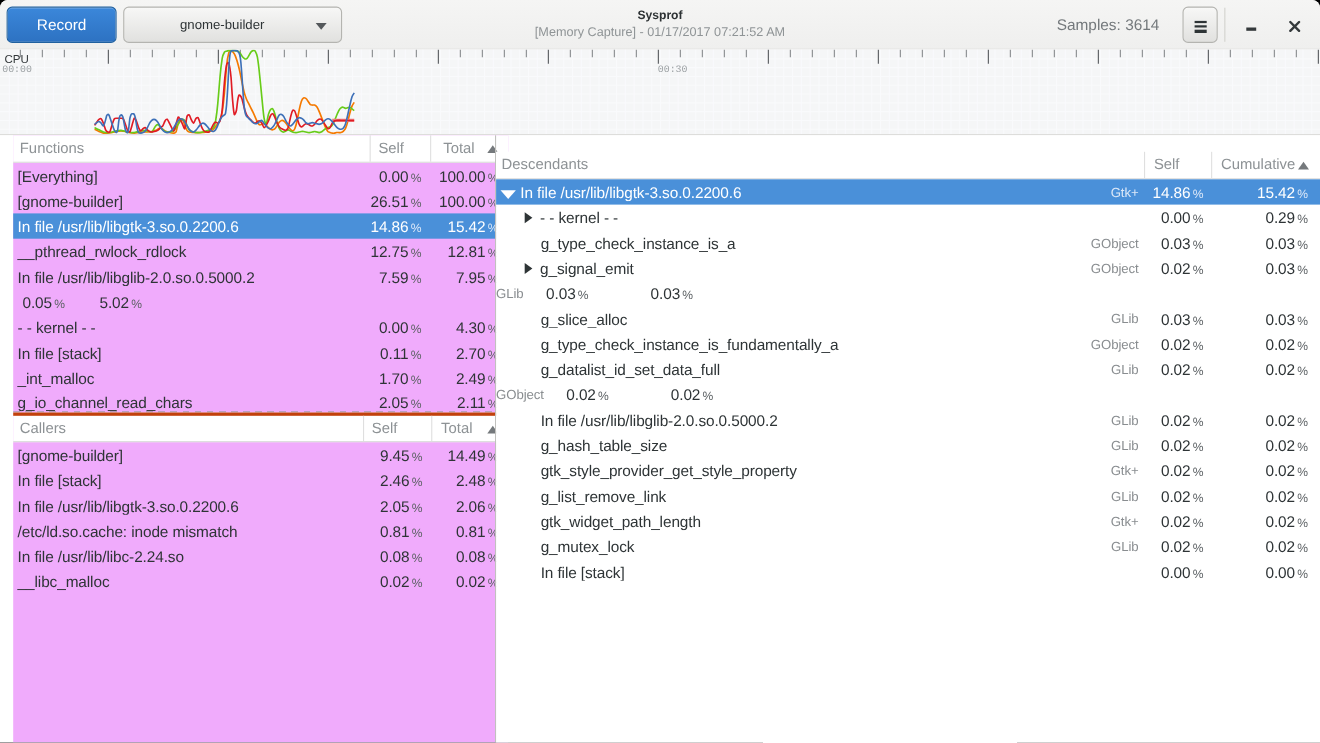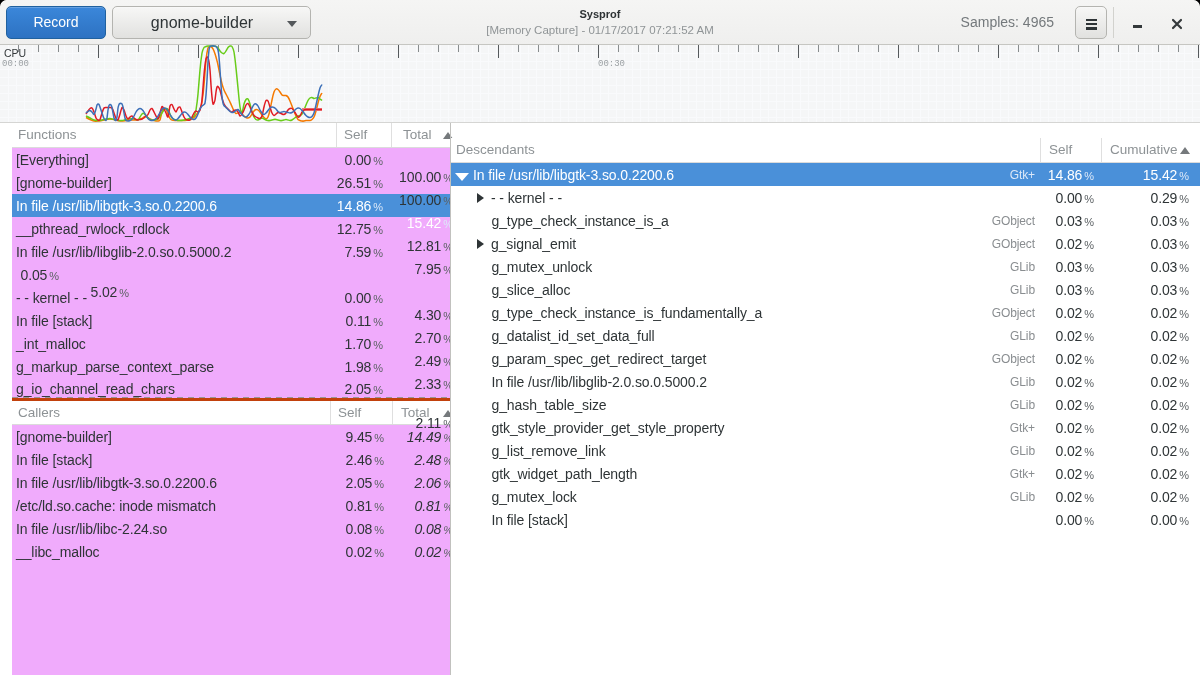--- a/index.html
+++ b/index.html
@@ -3,21 +3,21 @@
 <meta charset="utf-8">
 <style>
 *{margin:0;padding:0;box-sizing:border-box}
 html,body{width:1200px;height:675px;overflow:hidden;background:#000;}
 body{font-family:"Liberation Sans",sans-serif;}
 #win{position:absolute;left:0;top:0;width:1200px;height:675px;background:#fff;border-radius:7px 7px 0 0;overflow:hidden;}
 
 #hb{position:absolute;left:0;top:0;width:1200px;height:45px;background:linear-gradient(#f5f5f4,#efefee);border-bottom:1px solid #c6c6c2;border-radius:7px 7px 0 0;}
 .btn{position:absolute;border-radius:5px;box-shadow:inset 0 1px 0 rgba(255,255,255,.22);}
 #rec{left:6px;top:6px;width:100px;height:33px;background:linear-gradient(#3b87da,#2d72c2);border:1px solid #20619f;color:#fff;font-size:14px;text-align:center;line-height:31px;}
-#combo{left:112px;top:6px;width:199px;height:33px;background:linear-gradient(#f7f7f6,#e1e1df);border:1px solid #b4b4b0;color:#2e3436;font-size:16px;text-align:center;line-height:31px;padding-right:19px;}
+#combo{left:112px;top:6px;width:199px;height:33px;background:linear-gradient(#f7f7f6,#e1e1df);border:1px solid #b4b4b0;color:#2e3436;font-size:12px;text-align:center;line-height:31px;padding-right:19px;}
 #combo .caret{position:absolute;right:13px;top:14px;width:0;height:0;border-left:5.5px solid transparent;border-right:5.5px solid transparent;border-top:6px solid #54585b;}
 #title{position:absolute;left:400px;top:5px;width:400px;text-align:center;}
 #title .t1{font-size:11px;font-weight:bold;color:#2d3234;line-height:14px;margin-top:2px;}
 #title .t2{font-size:11.5px;color:#8f9496;line-height:15px;margin-top:2px;}
 #samples{position:absolute;right:146px;top:0;height:45px;line-height:45px;font-size:14px;color:#74797c;}
 #menubtn{left:1075px;top:6px;width:32px;height:33px;background:linear-gradient(#f7f7f6,#e1e1df);border:1px solid #b4b4b0;}
 #menubtn .b{position:absolute;left:10px;width:11px;height:2.5px;background:#2e3436;}
 #hbsep{position:absolute;left:1113px;top:7px;width:1px;height:31px;background:#d2d2ce;}
 #minbtn{position:absolute;left:1133px;top:25px;width:9px;height:2.5px;background:#34393b;}
 #closebtn{position:absolute;left:1169px;top:16px;width:16px;height:16px;}
@@ -33,24 +33,24 @@
 .hcol{border-left:1px solid #dfdfdf;position:relative;}
 .arr{position:absolute;width:0;height:0;border-left:5.5px solid transparent;border-right:5.5px solid transparent;border-bottom:7px solid #75797c;top:9px;}
 .row{display:flex;height:23px;align-items:center;font-size:14px;color:#2e3436;white-space:nowrap;letter-spacing:-0.1px;}
 .row .nm{flex:1;overflow:hidden;padding-left:4px;}
 .num{text-align:right;}
 .pc{font-size:11px;color:#5d6265;padding-left:2px;}
 .sel{background:#4a90d9;color:#fff;}
 .sel .pc,.sel .tag{color:#dce8f8;}
 
 .lself{width:55px;padding-right:8px;}
-.ltotal{width:71px;padding-right:9px;margin-top:34px;}
+.ltotal{width:71px;padding-right:9px;}
 .chself{width:55px;}.chtotal{width:71px;}
 .cself{width:62px;padding-right:8px;}
-.ctotal{width:70px;padding-right:9px;font-style:italic;}
+.ctotal{width:70px;padding-right:9px;}
 .ccself{width:62px;}.cctotal{width:70px;}
 #dash{height:1px;background:repeating-linear-gradient(90deg,#979797 0 6px,transparent 6px 11px);}
 #callers-head{border-top:3px solid #c2410c;height:27px;}
 
 .rself{width:61px;padding-right:7px;}
 .rcum{width:99px;padding-right:11px;}
 .rhself{width:61px;}.rhcum{width:99px;}
 .tag{font-size:12px;color:#898d90;padding-right:5px;}
 .ex0{display:inline-block;width:0;height:0;border-left:7px solid transparent;border-right:7px solid transparent;border-top:8px solid #fff;margin:0 4px 0 0;vertical-align:-1px;}
 .ex1{display:inline-block;width:0;height:0;border-top:5px solid transparent;border-bottom:5px solid transparent;border-left:7px solid #2e3436;margin-left:22px;margin-right:7px;}
@@ -58,21 +58,21 @@
 </head>
 <body>
 <div id="win">
   <div id="hb">
     <div class="btn" id="rec">Record</div>
     <div class="btn" id="combo">gnome-builder<span class="caret"></span></div>
     <div id="title">
         <div class="t1">Sysprof</div>
         <div class="t2">[Memory Capture] - 01/17/2017 07:21:52 AM</div>
       </div>
-    <div id="samples">Samples: 4965</div>
+    <div id="samples">Samples: 3614</div>
     <div class="btn" id="menubtn">
         <span class="b" style="top:11.7px"></span>
         <span class="b" style="top:15.9px"></span>
         <span class="b" style="top:20.1px"></span>
       </div>
     <div id="hbsep"></div>
     <div id="minbtn"></div>
     <svg id="closebtn" viewBox="0 0 16 16">
         <path d="M4 4 L12 12 M12 4 L4 12" stroke="#34393b" stroke-width="2.2" stroke-linecap="round"></path>
       </svg>
@@ -143,25 +143,20 @@
 <div class="row">
           <div class="nm">In file [stack]</div>
           <div class="num lself"><span>0.11</span><span class="pc">%</span></div>
           <div class="num ltotal"><span>2.70</span><span class="pc">%</span></div>
         </div>
 <div class="row">
           <div class="nm">_int_malloc</div>
           <div class="num lself"><span>1.70</span><span class="pc">%</span></div>
           <div class="num ltotal"><span>2.49</span><span class="pc">%</span></div>
         </div>
-<div class="row">
-          <div class="nm">g_markup_parse_context_parse</div>
-          <div class="num lself"><span>1.98</span><span class="pc">%</span></div>
-          <div class="num ltotal"><span>2.33</span><span class="pc">%</span></div>
-        </div>
 <div class="row" style="height:19px;align-items:flex-start;padding-top:3px">
           <div class="nm">g_io_channel_read_chars</div>
           <div class="num lself"><span>2.05</span><span class="pc">%</span></div>
           <div class="num ltotal"><span>2.11</span><span class="pc">%</span></div>
         </div>
 </div>
     <div id="dash"></div>
     <div class="thead" id="callers-head">
         <div class="hname">Callers</div>
         <div class="hcol ccself"><span style="padding-left:7px">Self</span></div>
@@ -225,21 +220,20 @@
           <div class="num rself"><span>0.03</span><span class="pc">%</span></div>
           <div class="num rcum"><span>0.03</span><span class="pc">%</span></div>
         </div>
 <div class="row">
           <div class="nm"><span class="ex1"></span>g_signal_emit</div>
           <span class="tag">GObject</span>
           <div class="num rself"><span>0.02</span><span class="pc">%</span></div>
           <div class="num rcum"><span>0.03</span><span class="pc">%</span></div>
         </div>
 <div class="row">
-          <div class="nm" style="padding-left:40.5px">g_mutex_unlock</div>
           <span class="tag">GLib</span>
           <div class="num rself"><span>0.03</span><span class="pc">%</span></div>
           <div class="num rcum"><span>0.03</span><span class="pc">%</span></div>
         </div>
 <div class="row">
           <div class="nm" style="padding-left:40.5px">g_slice_alloc</div>
           <span class="tag">GLib</span>
           <div class="num rself"><span>0.03</span><span class="pc">%</span></div>
           <div class="num rcum"><span>0.03</span><span class="pc">%</span></div>
         </div>
@@ -249,21 +243,20 @@
           <div class="num rself"><span>0.02</span><span class="pc">%</span></div>
           <div class="num rcum"><span>0.02</span><span class="pc">%</span></div>
         </div>
 <div class="row">
           <div class="nm" style="padding-left:40.5px">g_datalist_id_set_data_full</div>
           <span class="tag">GLib</span>
           <div class="num rself"><span>0.02</span><span class="pc">%</span></div>
           <div class="num rcum"><span>0.02</span><span class="pc">%</span></div>
         </div>
 <div class="row">
-          <div class="nm" style="padding-left:40.5px">g_param_spec_get_redirect_target</div>
           <span class="tag">GObject</span>
           <div class="num rself"><span>0.02</span><span class="pc">%</span></div>
           <div class="num rcum"><span>0.02</span><span class="pc">%</span></div>
         </div>
 <div class="row">
           <div class="nm" style="padding-left:40.5px">In file /usr/lib/libglib-2.0.so.0.5000.2</div>
           <span class="tag">GLib</span>
           <div class="num rself"><span>0.02</span><span class="pc">%</span></div>
           <div class="num rcum"><span>0.02</span><span class="pc">%</span></div>
         </div>

